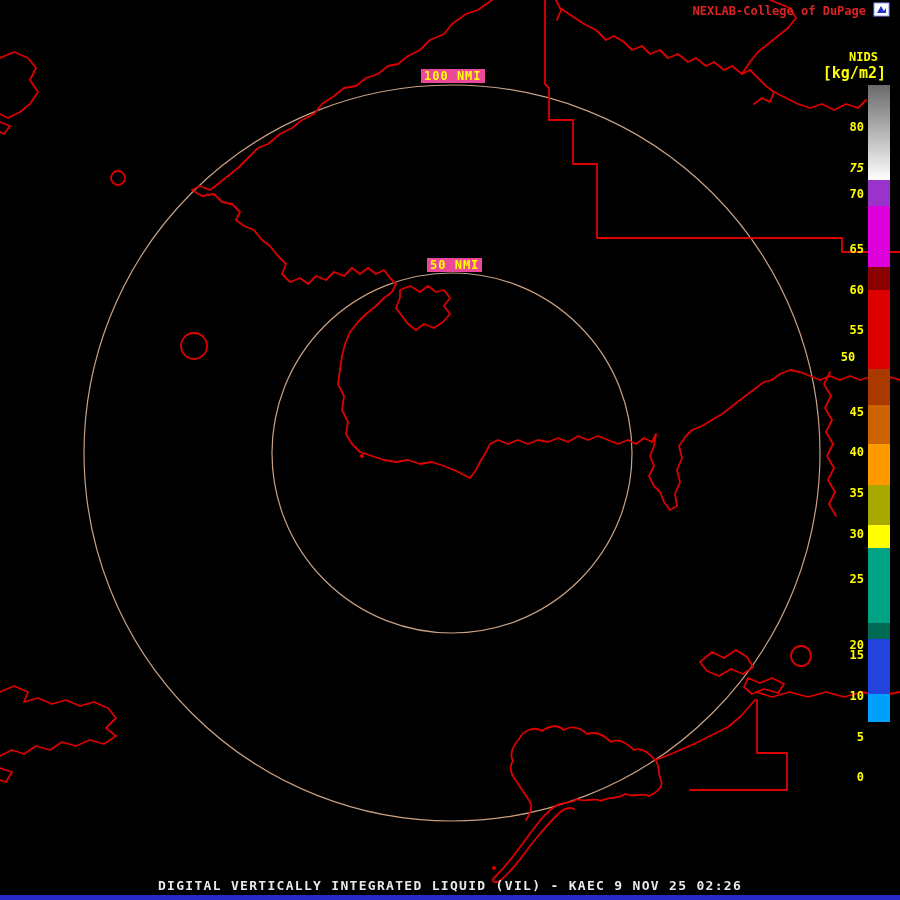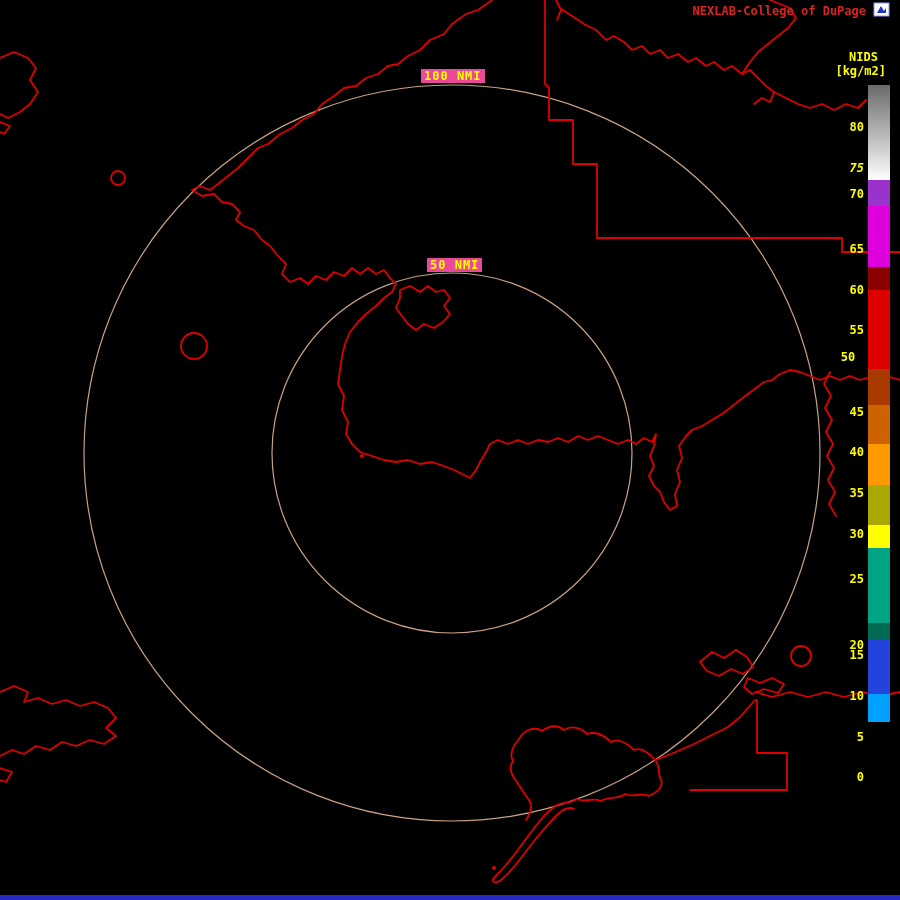--- a/index.html
+++ b/index.html
@@ -59,21 +59,21 @@
     color: var(--label-yellow, #ffff00);
     font-size: 12px;
     font-weight: bold;
     z-index: 6;
   }
   #cb-units {
     position: absolute;
     top: 64px;
     right: 14px;
     color: var(--label-yellow, #ffff00);
-    font-size: 12px;
+    font-size: 15px;
     font-weight: bold;
     z-index: 6;
     margin-left: 30px;
   }
   #colorbar {
     position: absolute;
     top: 85px;
     right: 10px;
     width: 22px;
     height: 708px;
@@ -180,20 +180,21 @@
       <div class="cb-seg" style="top: 359.125px; height: 40.625px; background: rgb(255, 153, 0);"></div>
       <div class="cb-seg" style="top: 399.75px; height: 40.625px; background: rgb(168, 168, 0);"></div>
       <div class="cb-seg" style="top: 440.375px; height: 22.75px; background: rgb(255, 255, 0);"></div>
       <div class="cb-seg" style="top: 463.125px; height: 74.75px; background: rgb(0, 163, 131);"></div>
       <div class="cb-seg" style="top: 537.875px; height: 16.25px; background: rgb(0, 106, 85);"></div>
       <div class="cb-seg" style="top: 554.125px; height: 55.25px; background: rgb(34, 68, 221);"></div>
       <div class="cb-seg" style="top: 609.375px; height: 27.625px; background: rgb(0, 160, 255);"></div>
       <div class="cb-seg" style="top: 637px; height: 70.6875px; background: rgb(0, 0, 0);"></div>
     </div>
 
+  <div id="footer-title">DIGITAL VERTICALLY INTEGRATED LIQUID (VIL) - KAEC 9 NOV 25 02:26</div>
   <div id="bottom-bar"></div>
 
 <div class="cb-tick" style="top: 119.25px;">80</div>
     <div class="cb-tick" style="top: 159.875px; font-style: italic;">75</div>
     <div class="cb-tick" style="top: 186px;">70</div>
     <div class="cb-tick" style="top: 241.125px;">65</div>
     <div class="cb-tick" style="top: 281.75px;">60</div>
     <div class="cb-tick" style="top: 322.375px;">55</div>
     <div class="cb-tick" style="top: 349px; text-align: center;">50</div>
     <div class="cb-tick" style="top: 403.625px;">45</div>

